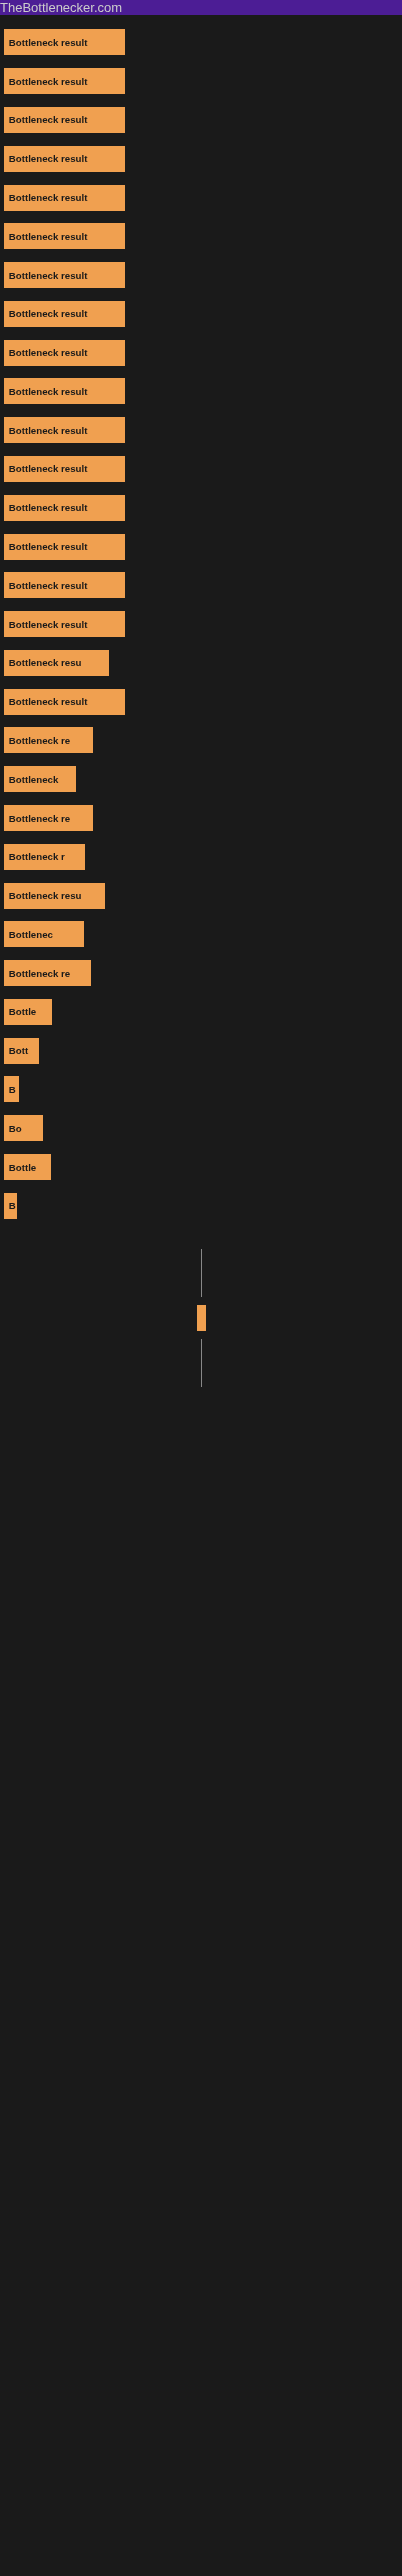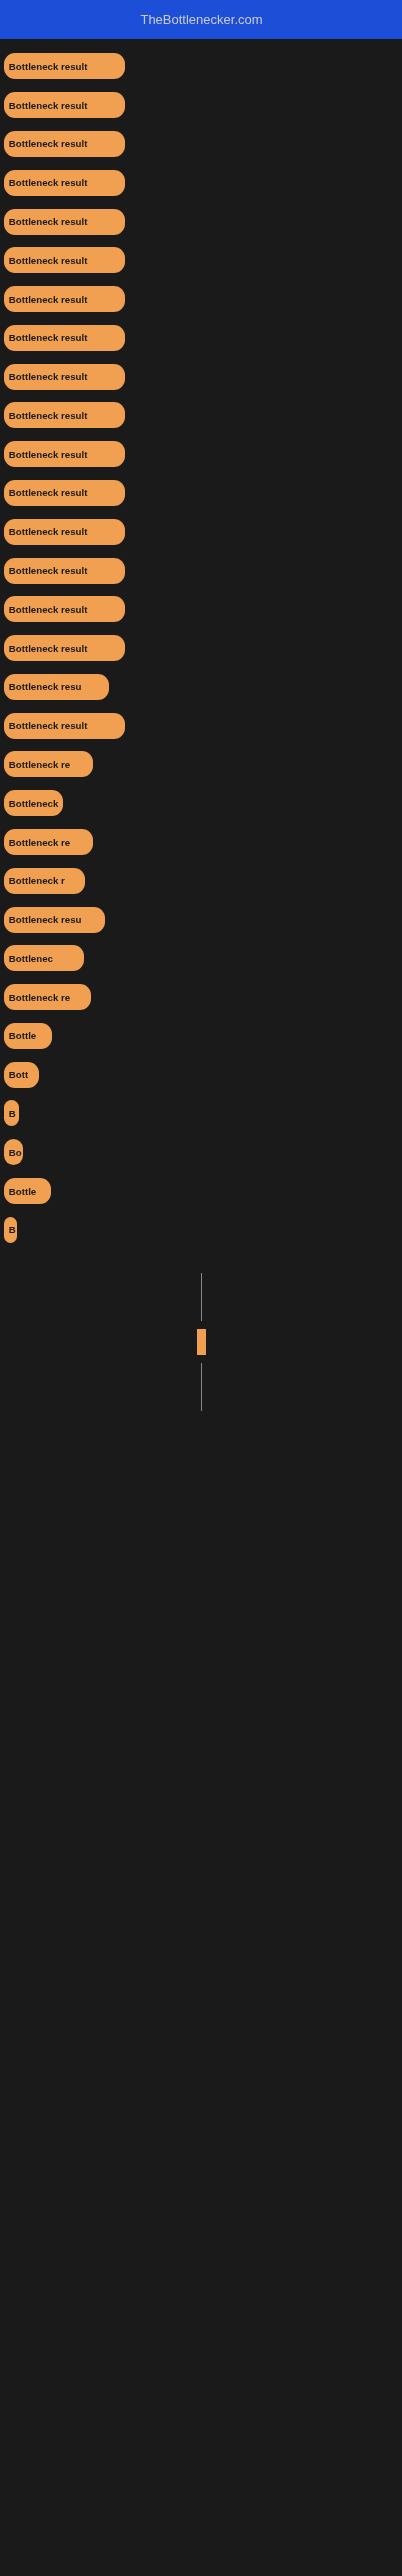--- a/index.html
+++ b/index.html
@@ -10,25 +10,24 @@
 
     body {
       width: 403px;
       min-height: 2576px;
       background-color: #1a1a1a;
       font-family: Arial, sans-serif;
       position: relative;
     }
 
     .site-title {
-      text-align: center;
       color: #cccccc;
       font-size: 13px;
-      padding: 12px 0;
-      background-color: #1d4ed8;
+      padding: 0 0;
+      background-color: #4c1d95;
     }
 
     .bars-container {
       padding: 8px 0;
       display: flex;
       flex-direction: column;
       gap: 0px;
     }
 
     .bar-row {
@@ -42,21 +41,20 @@
       background-color: #f0a050;
       height: 26px;
       display: flex;
       align-items: center;
       padding: 0 4.8px;
       color: #1a1a1a;
       font-size: 9.7px;
       font-weight: bold;
       white-space: nowrap;
       overflow: hidden;
-      border-radius: 11px;
     }
 
     .vertical-line {
       width: 1.6px;
       height: 48px;
       background-color: #888888;
       margin: 0 auto;
       display: block;
     }
 
@@ -137,21 +135,21 @@
       <div class="bar-row">
         <div class="bar" style="width: 105px;">Bottleneck resu</div>
       </div>
       <div class="bar-row">
         <div class="bar" style="width: 121px;">Bottleneck result</div>
       </div>
       <div class="bar-row">
         <div class="bar" style="width: 89px;">Bottleneck re</div>
       </div>
       <div class="bar-row">
-        <div class="bar" style="width: 59px;">Bottleneck</div>
+        <div class="bar" style="width: 72px;">Bottleneck</div>
       </div>
       <div class="bar-row">
         <div class="bar" style="width: 89px;">Bottleneck re</div>
       </div>
       <div class="bar-row">
         <div class="bar" style="width: 81px; text-align: right;">Bottleneck r</div>
       </div>
       <div class="bar-row">
         <div class="bar" style="width: 101px;">Bottleneck resu</div>
       </div>
@@ -164,21 +162,21 @@
       <div class="bar-row">
         <div class="bar" style="width: 48px;">Bottle</div>
       </div>
       <div class="bar-row">
         <div class="bar" style="width: 35px; text-align: right;">Bott</div>
       </div>
       <div class="bar-row">
         <div class="bar" style="width: 14.5px;">B</div>
       </div>
       <div class="bar-row">
-        <div class="bar" style="width: 19px;">Bo</div>
+        <div class="bar" style="width: 39px;">Bo</div>
       </div>
       <div class="bar-row">
         <div class="bar" style="width: 47px;">Bottle</div>
       </div>
       <div class="bar-row">
         <div class="bar" style="width: 13px;">B</div>
       </div>
     </div>
 
   <div class="bottom-section">

